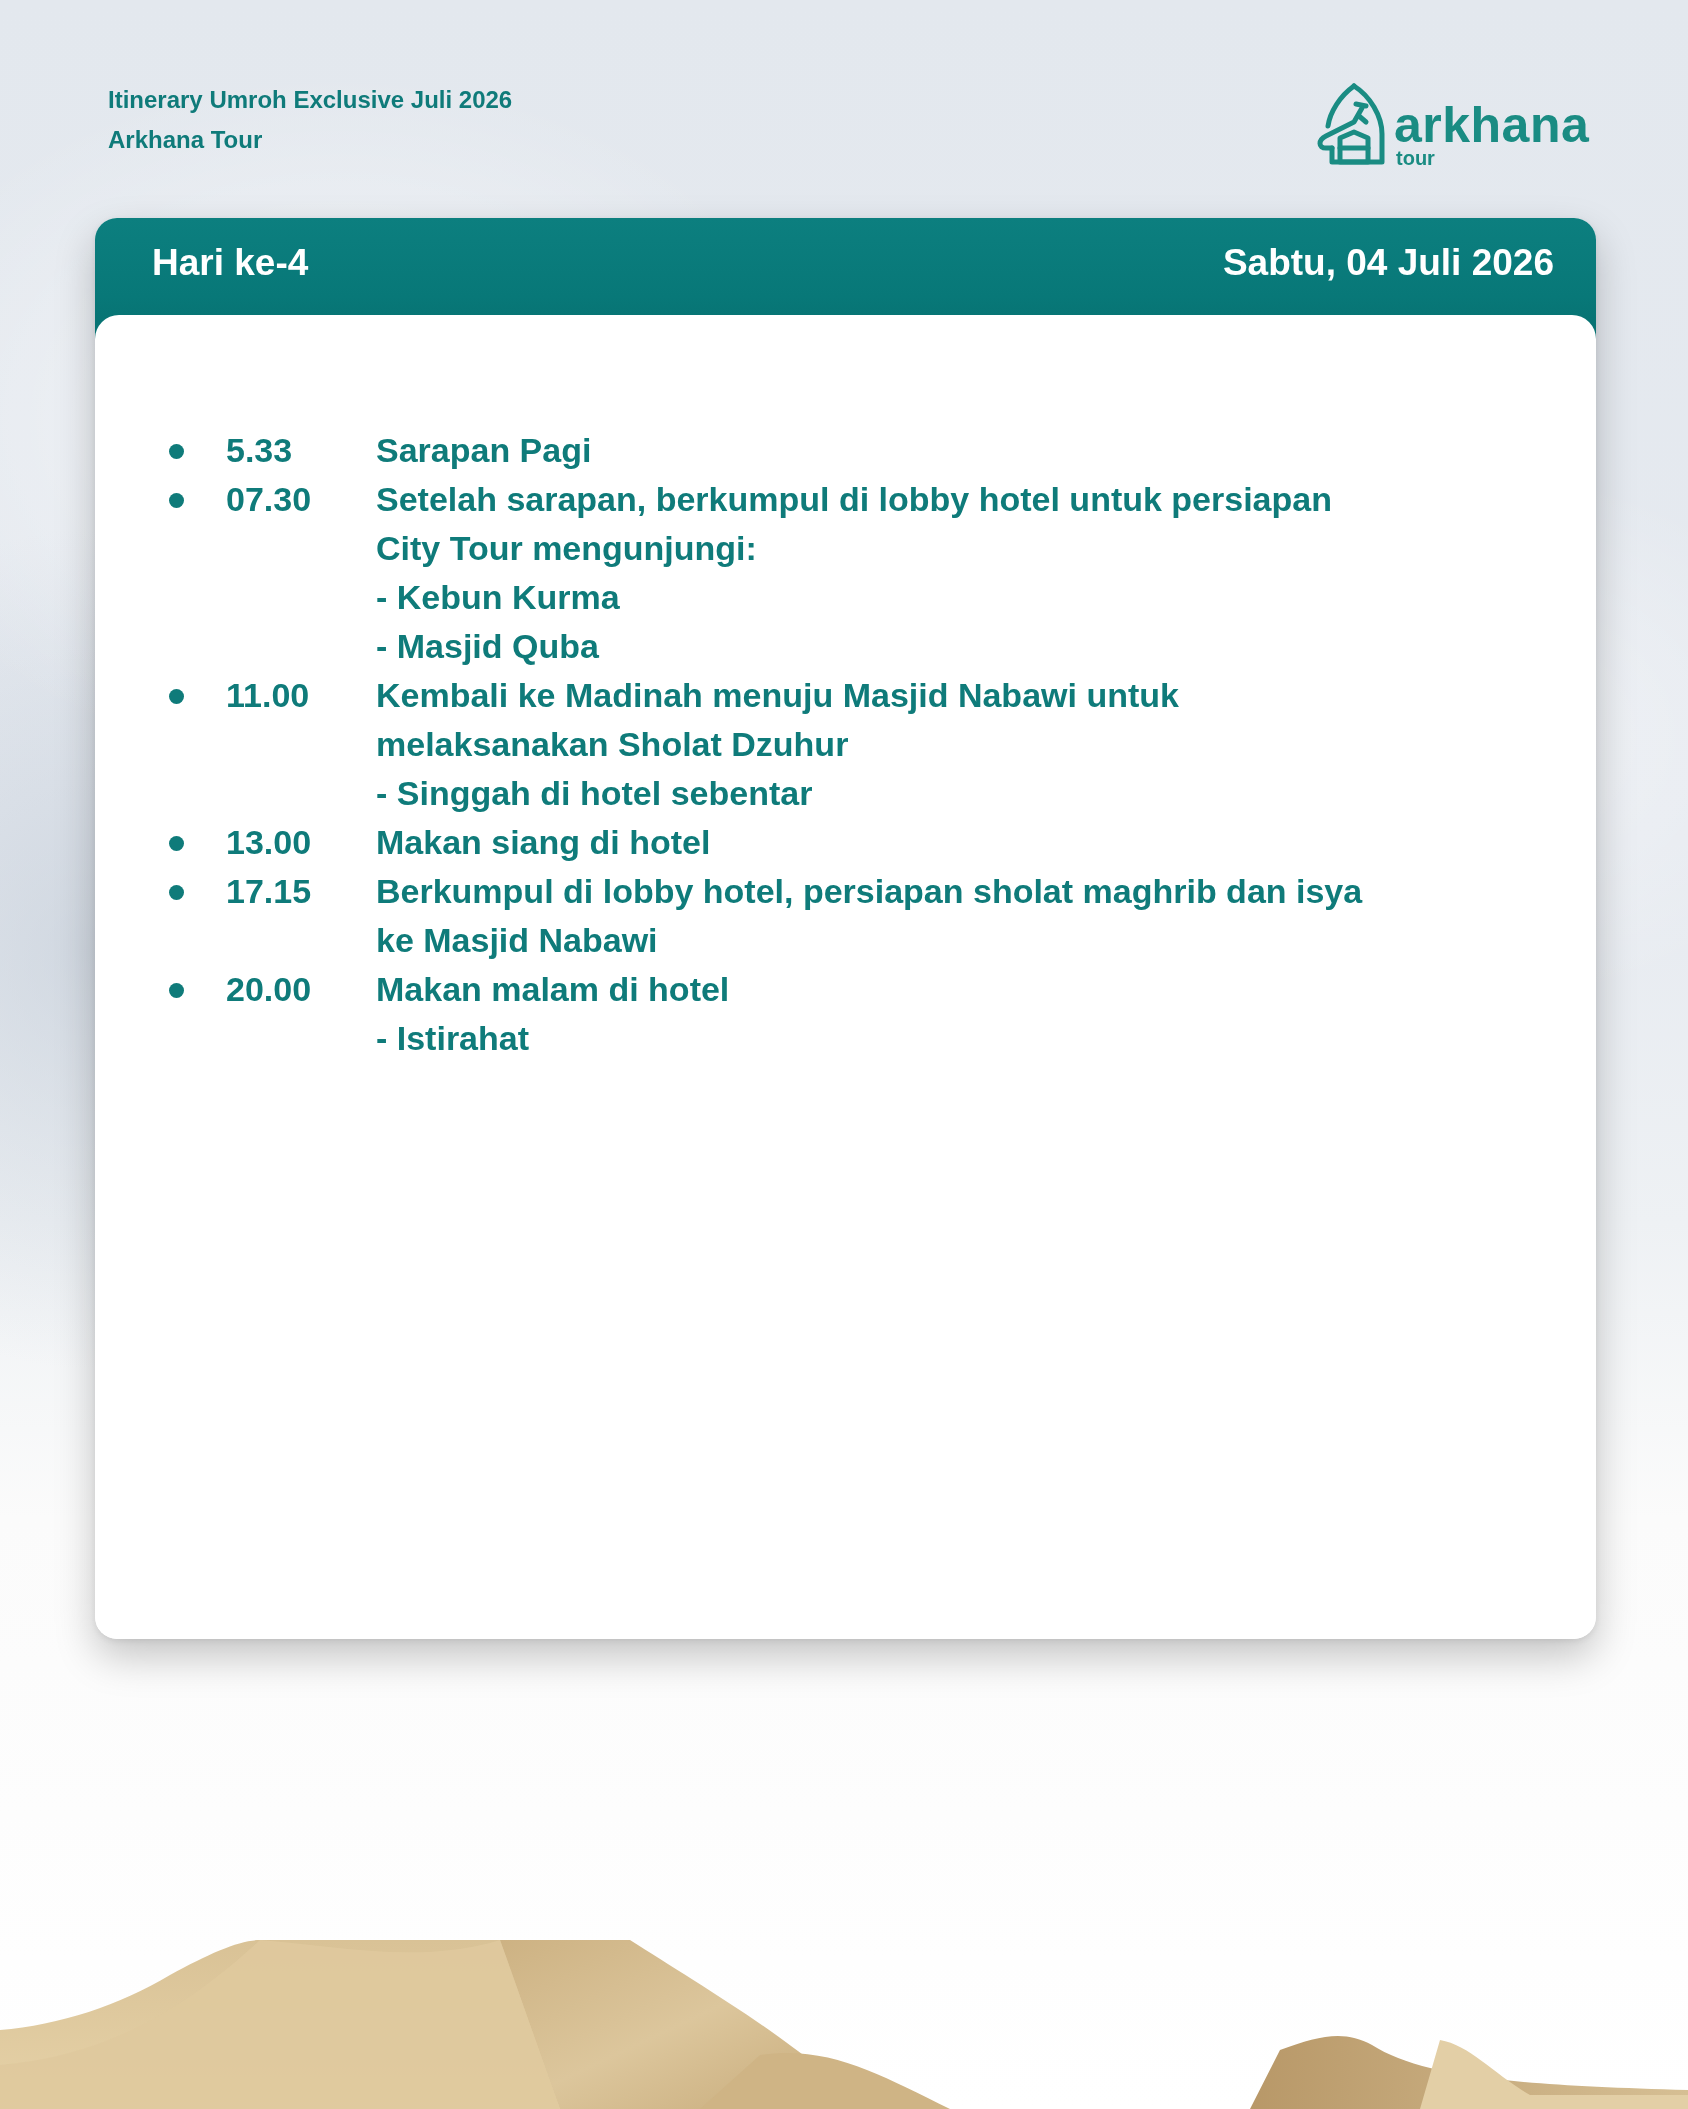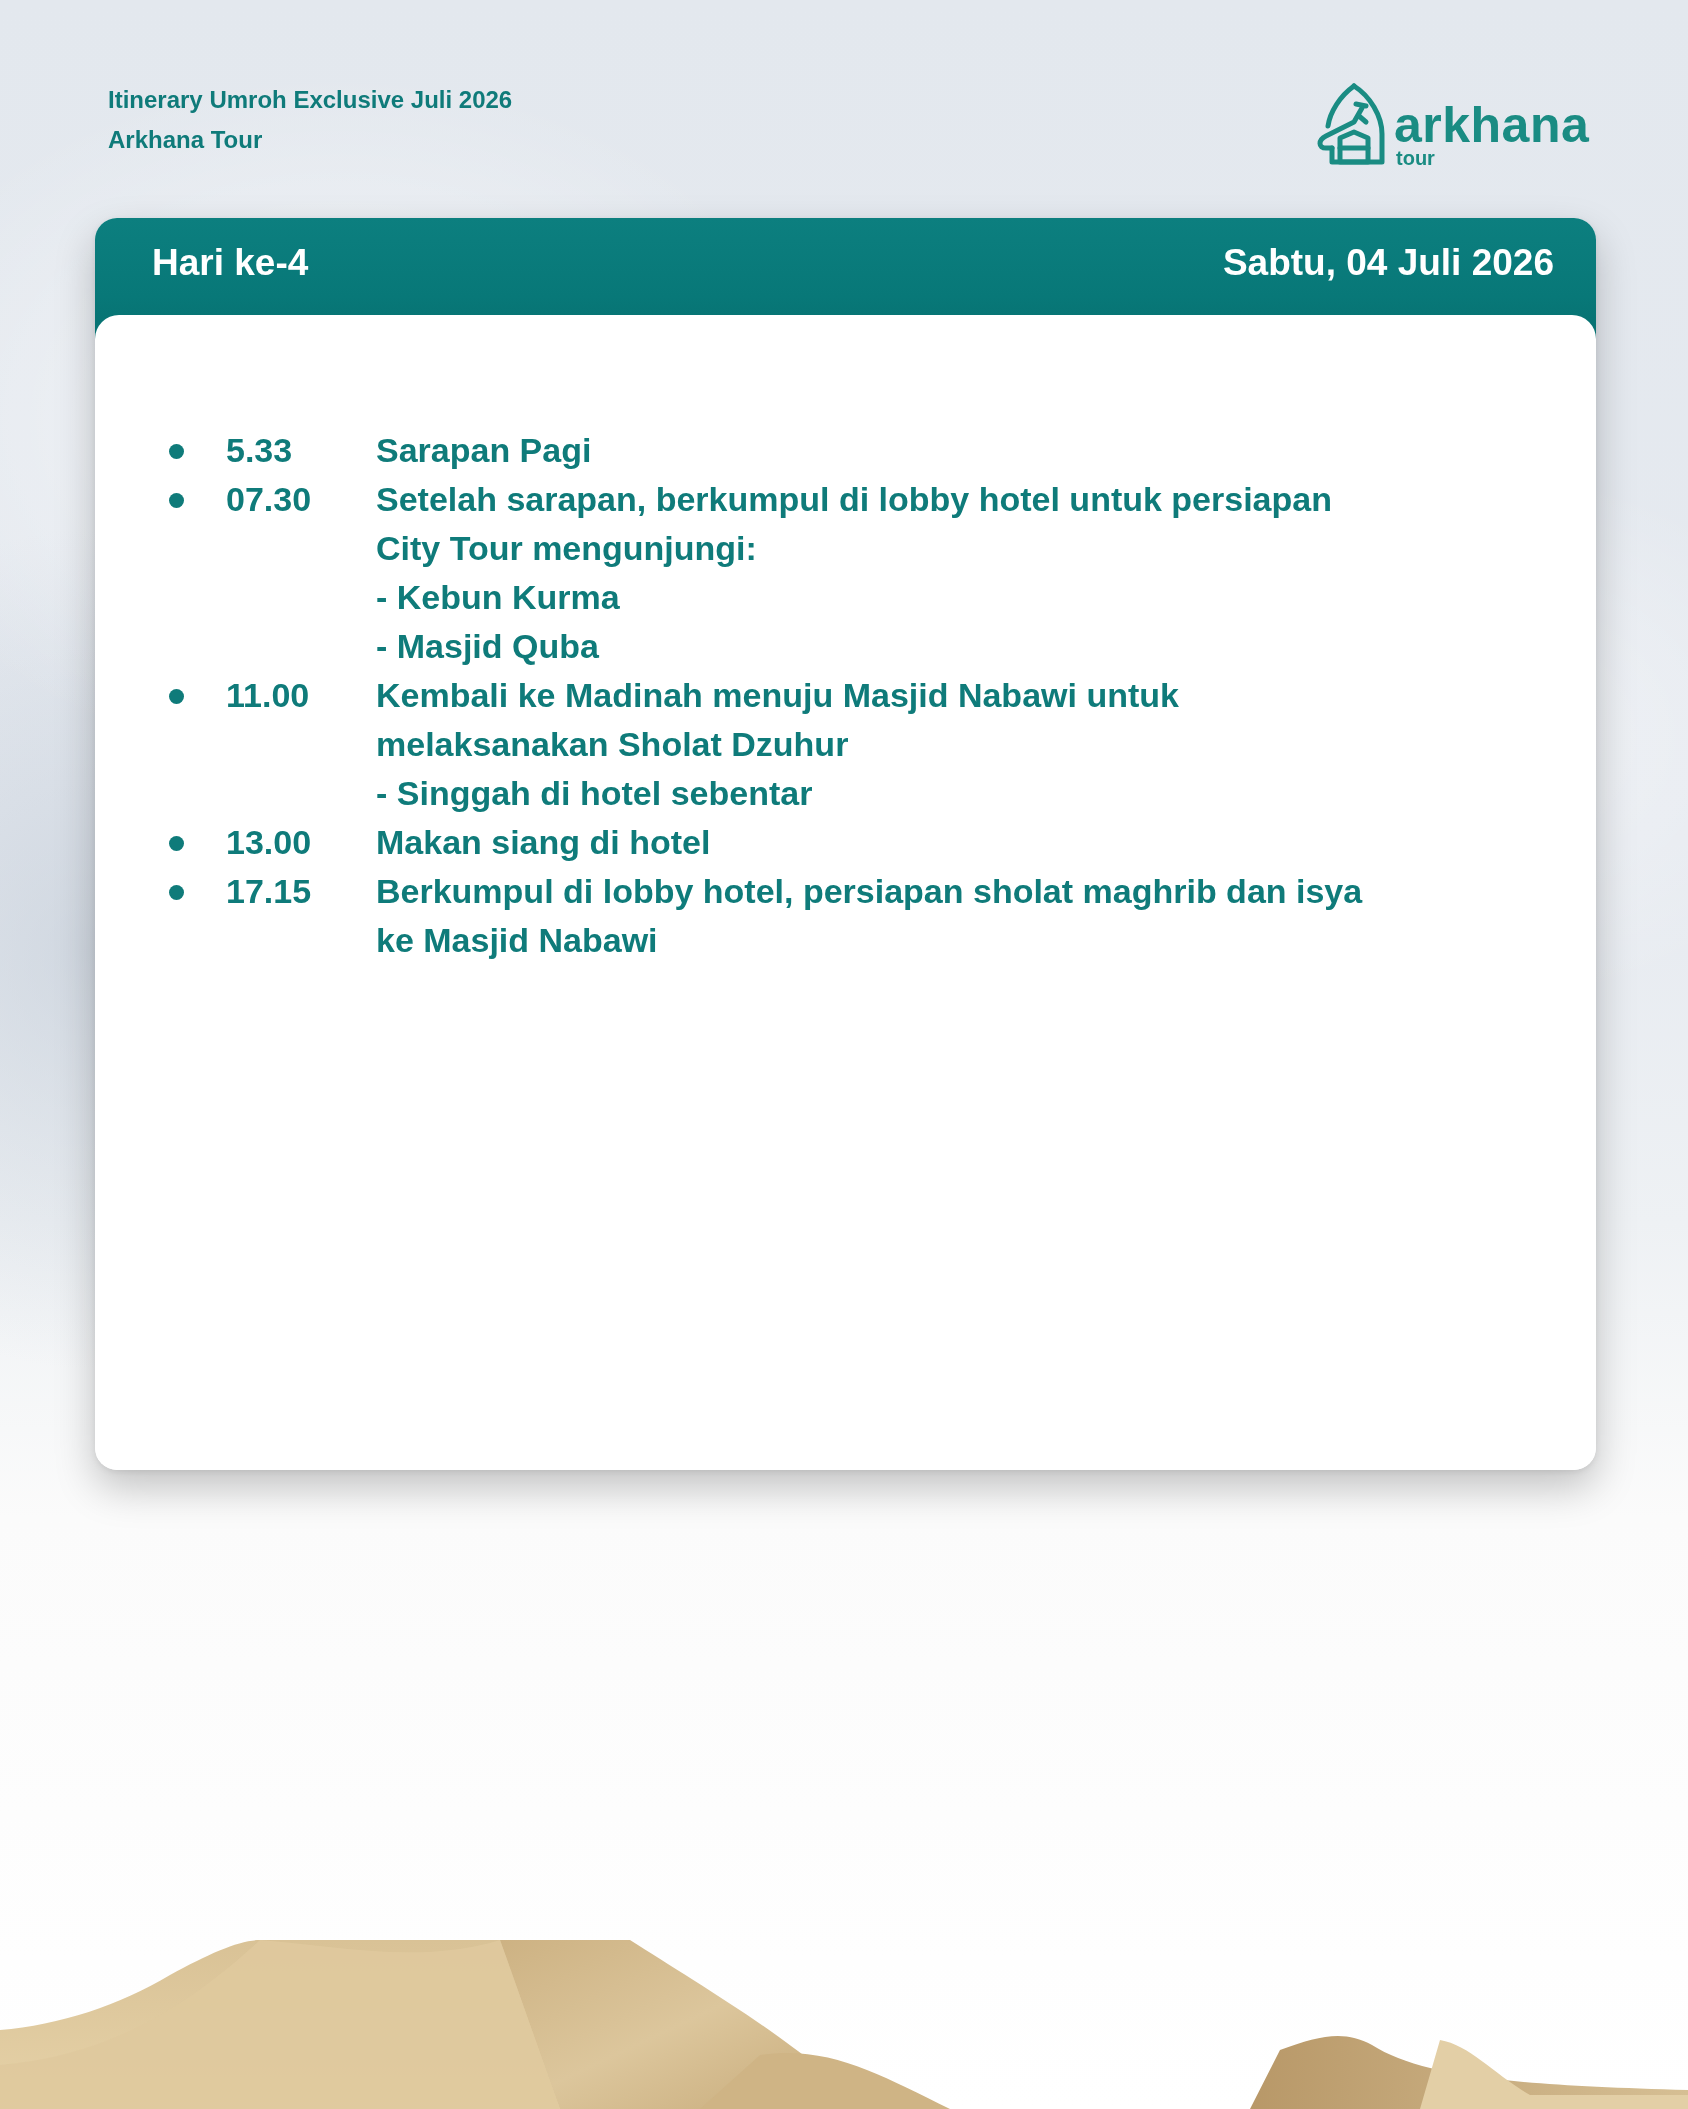--- a/index.html
+++ b/index.html
@@ -11,21 +11,21 @@
       radial-gradient(ellipse 600px 400px at 85% 35%, rgba(255,255,255,0.5), rgba(255,255,255,0) 70%),
       radial-gradient(ellipse 500px 600px at 5% 45%, rgba(190,200,212,0.55), rgba(190,200,212,0) 70%),
       linear-gradient(180deg, #e3e8ee 0%, #e6eaf0 40%, #eef1f4 58%, #fbfbfb 72%, #ffffff 100%);
   }
   .doc-header { position: absolute; left: 108px; top: 80px; color: #0f7b7a; font-weight: bold; font-size: 24px; line-height: 40px; }
   .logo { position: absolute; left: 1312px; top: 82px; width: 280px; height: 90px; }
   .logo svg { position: absolute; left: 0; top: 0; }
   .logo-word { position: absolute; left: 82px; top: 18px; font-size: 50px; font-weight: bold; color: #1a8c83; letter-spacing: 0.5px; line-height: 50px; }
   .logo-sub { position: absolute; left: 84px; top: 64px; font-size: 20px; font-weight: bold; color: #1a8c83; line-height: 24px; }
 
-  .card { position: absolute; left: 95px; top: 218px; width: 1501px; height: 1252px; border-radius: 22px;
+  .card { position: absolute; left: 95px; top: 218px; width: 1501px; height: 1421px; border-radius: 22px;
     background: #ffffff; box-shadow: 0 18px 40px rgba(0,0,0,0.22), 0 2px 6px rgba(0,0,0,0.08); overflow: hidden; }
   .card-band { position: absolute; left: 0; top: 0; width: 100%; height: 130px;
     background: linear-gradient(180deg, #0c7f7f 0%, #087878 60%, #066f6f 100%); }
   .card-day { position: absolute; left: 57px; top: 20px; color: #ffffff; font-size: 37px; font-weight: bold; line-height: 50px; }
   .card-date { position: absolute; right: 42px; top: 20px; color: #ffffff; font-size: 37px; font-weight: bold; line-height: 50px; }
   .card-body { position: absolute; left: 0; top: 97px; width: 100%; bottom: 0; background: #ffffff; border-radius: 24px 24px 22px 22px; }
 
   .schedule { position: absolute; left: 0; top: 111px; width: 100%; }
   .row { position: relative; color: #0f7b7a; font-size: 34px; font-weight: bold; line-height: 49px; }
   .bullet { position: absolute; left: 74px; top: 18px; width: 15px; height: 15px; border-radius: 50%; background: #0f7b7a; }
@@ -129,16 +129,24 @@
 
       <div class="row">
         <span class="bullet"></span>
         <span class="time">17.15</span>
         <div class="lines">
           <span class="line">Berkumpul di lobby hotel, persiapan sholat maghrib dan isya</span>
           <span class="line">ke Masjid Nabawi</span>
         </div>
       </div>
 
+      <div class="row">
+        <span class="bullet"></span>
+        <span class="time">20.00</span>
+        <div class="lines">
+          <span class="line">Makan malam di hotel</span>
+          <span class="line sub">- Istirahat</span>
+        </div>
+      </div>
 
     </div>
   </div>
 </div>
 
 </body></html>

